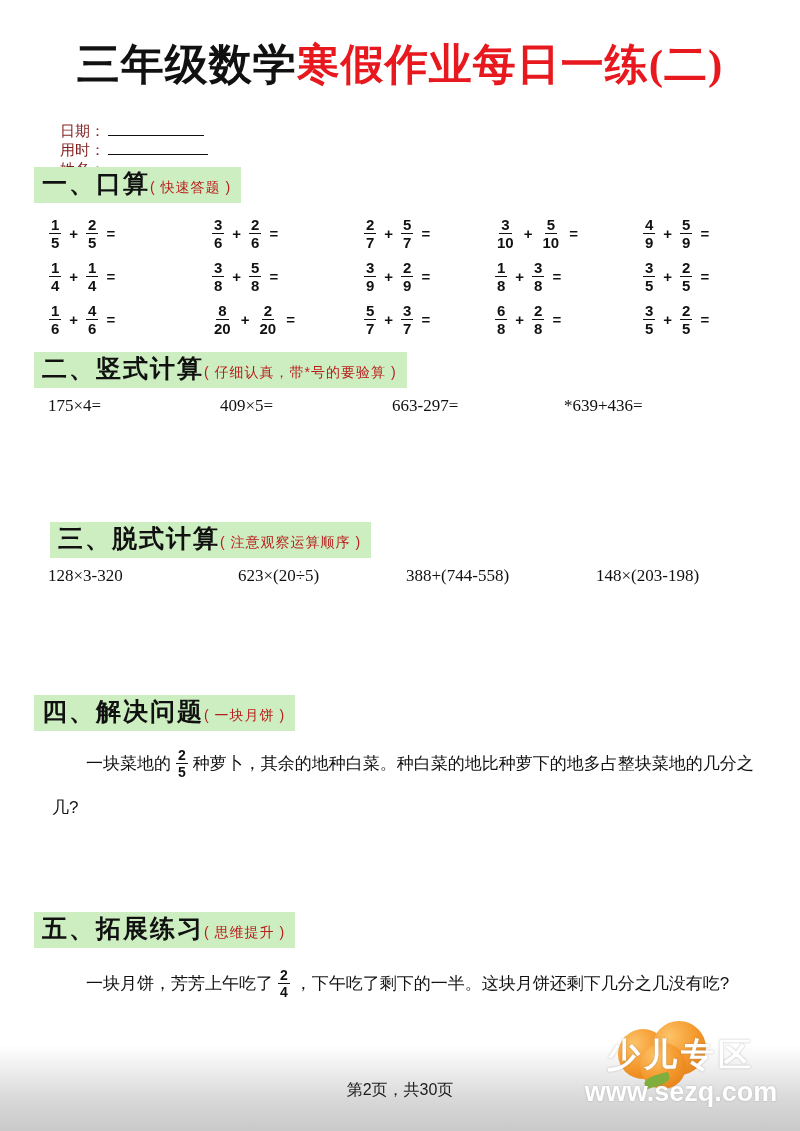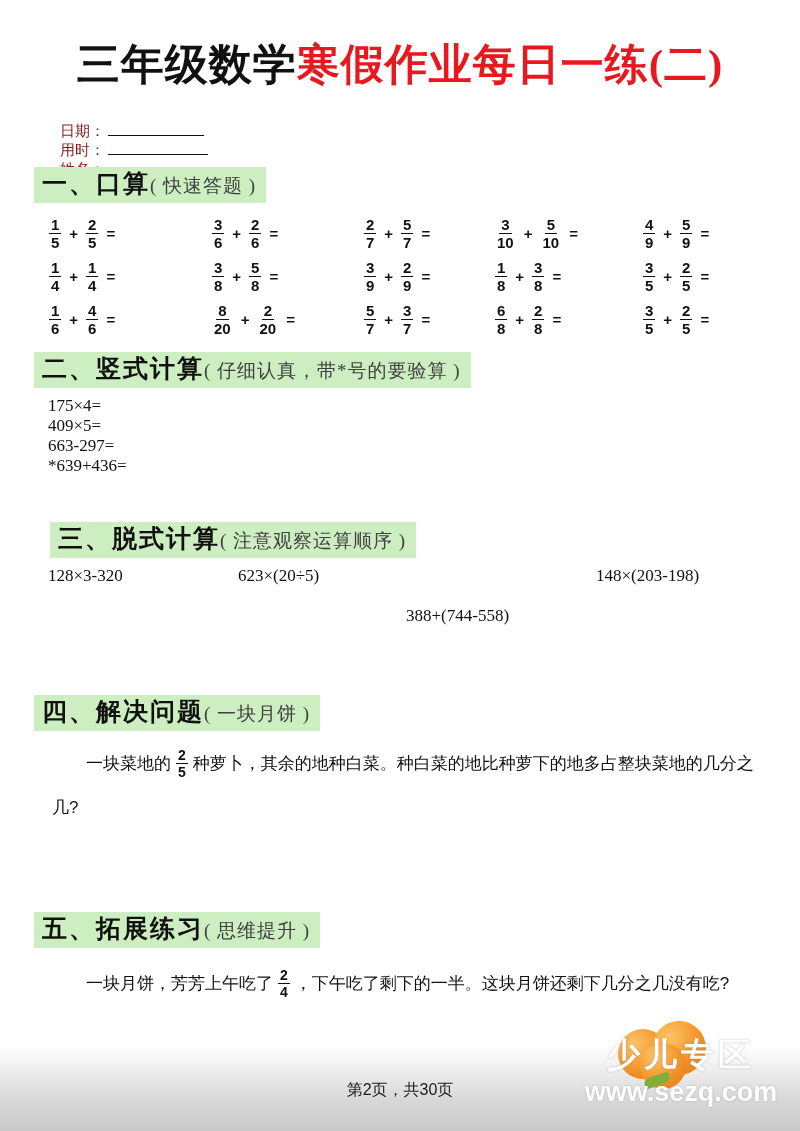--- a/index.html
+++ b/index.html
@@ -78,23 +78,23 @@
   }
   .sec .sec-num,
   .sec .sec-title {
     color: #111111;
     font-weight: bold;
     font-size: 25px;
     font-family: "Liberation Serif", "DejaVu Serif", serif;
     letter-spacing: 2px;
   }
   .sec .sec-note {
-    color: #404040;
-    font-size: 19px;
-    font-family: Liberation Serif, serif;
+    color: #b91c1c;
+    font-size: 14px;
+    font-family: Liberation Sans, sans-serif;
     letter-spacing: 1px;
   }
 
   
   .oral-block {
     position: absolute;
     left: 48px;
     top: 212px;
     width: 720px;
   }
@@ -148,27 +148,27 @@
   
   .expr-row {
     position: absolute;
     left: 48px;
     display: flex;
     font-size: 17px;
     color: #111;
     font-family: "Liberation Serif", "DejaVu Serif", serif;
     white-space: nowrap;
   }
-  .vert-row { top: 396px; width: 730px; flex-direction: column; }
+  .vert-row { top: 396px; width: 730px; }
   .vert-row .expr-cell { width: 172px; }
 
   .tuo-row { top: 566px; width: 740px; }
   .tuo-row .expr-cell-a { width: 190px; }
   .tuo-row .expr-cell-b { width: 168px; }
-  .tuo-row .expr-cell-c { width: 190px; margin-top: 40px; }
+  .tuo-row .expr-cell-c { width: 190px; }
   .tuo-row .expr-cell-d { width: 190px; }
 
   
   .problem {
     position: absolute;
     left: 52px;
     width: 710px;
     font-size: 17px;
     line-height: 44px;
     color: #111;

